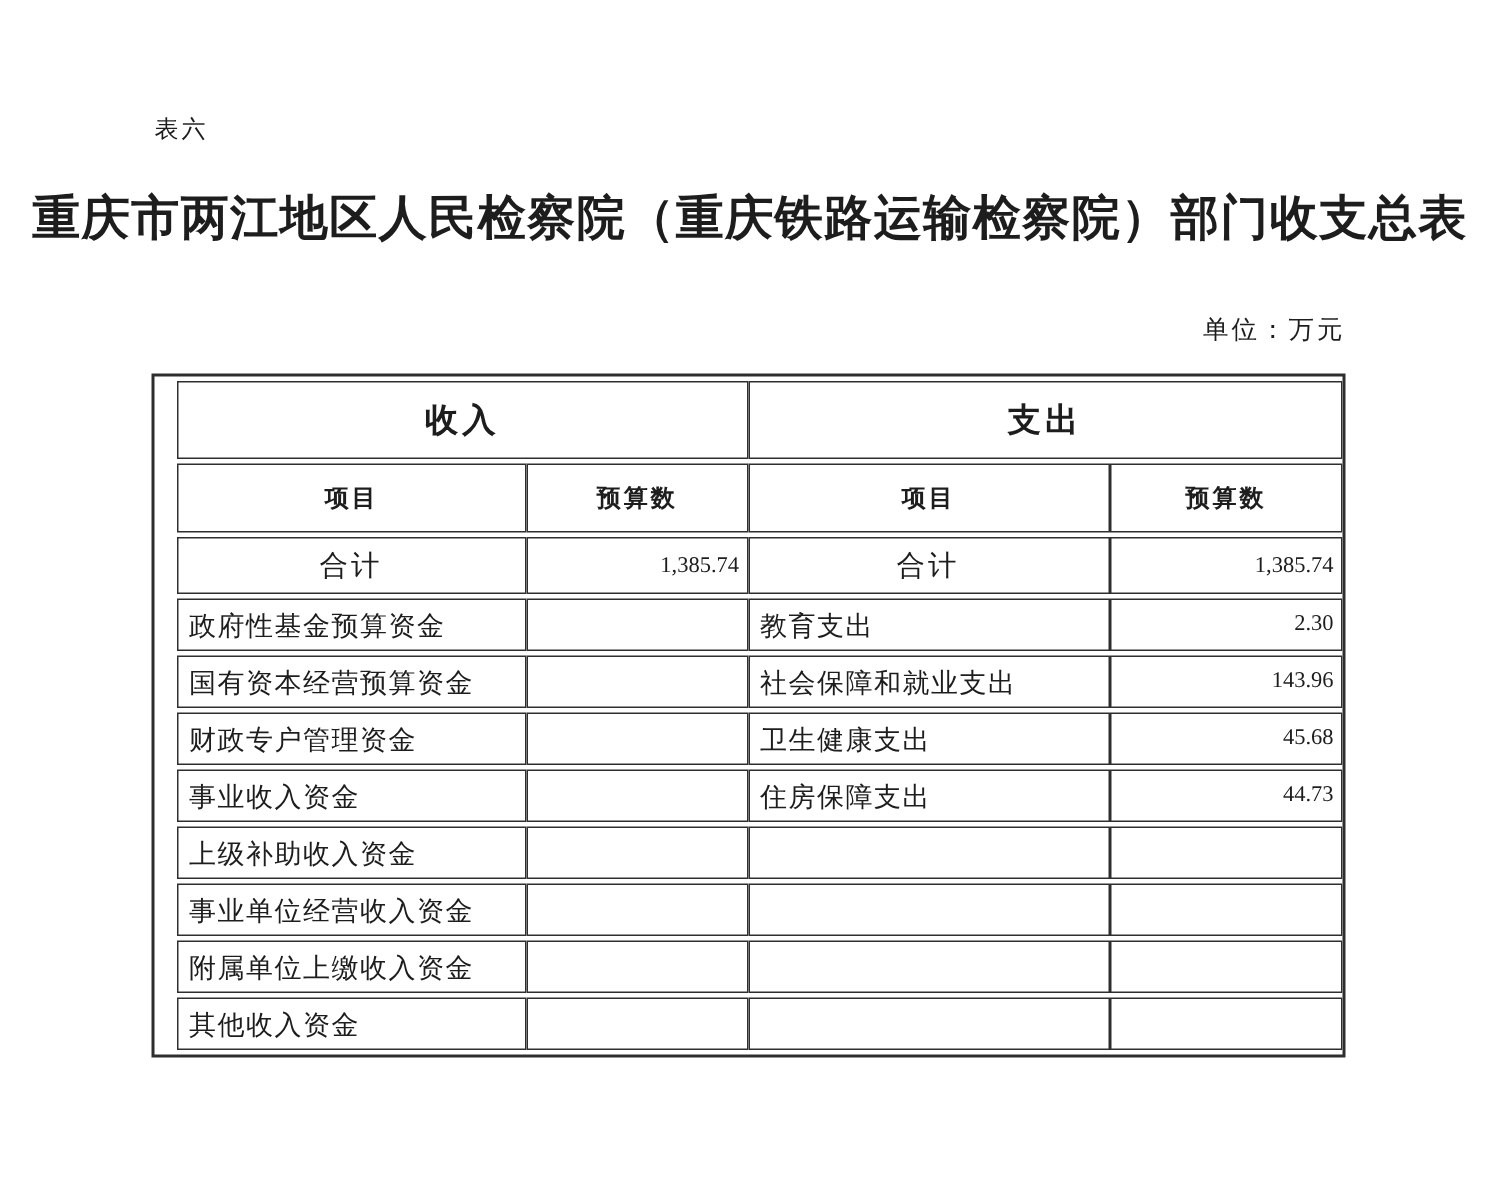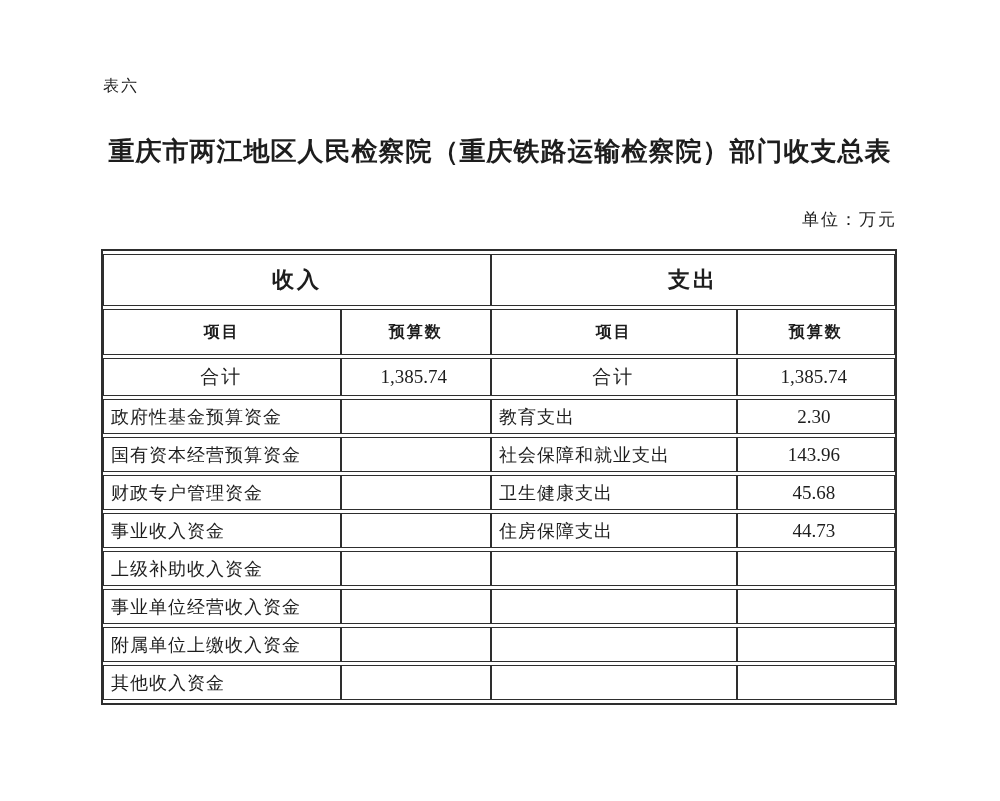--- a/index.html
+++ b/index.html
@@ -14,35 +14,36 @@
     position:relative;
     font-family:"Liberation Serif","DejaVu Serif",serif;
     color:var(--text);
     overflow:hidden;
   }
   .table-label{
     position:absolute;left:103px;top:76px;
     font-size:16px;letter-spacing:2px;
   }
   .doc-title{
-    position:absolute;left:0;top:134px;width:1000px;
+    position:absolute;left:0;top:124px;width:1000px;
     margin:0;text-align:center;
-    font-size:26px;font-weight:bold;letter-spacing:1px;
+    font-size:32px;font-weight:bold;letter-spacing:1px;
   }
   .unit-note{
     position:absolute;top:208px;right:103px;
     font-size:17px;letter-spacing:2px;margin-left:24px;
   }
   table.budget-table{
     position:absolute;left:101px;top:249px;
     width:796px;
     border:2px solid var(--border);
     border-collapse:separate;
     border-spacing:0 3px;
     table-layout:fixed;
+    padding-left:15px;
   }
   .budget-table th,.budget-table td{
     border:1px solid var(--border);
     overflow:hidden;white-space:nowrap;
     background:var(--bg);
   }
   .section-header{
     height:48px;
     font-family:"Liberation Sans","DejaVu Sans",sans-serif;
     font-size:22px;font-weight:bold;
@@ -58,22 +59,22 @@
   }
   td.item-cell{
     height:31px;
     font-size:18px;
     text-align:left;padding-left:7px;
     vertical-align:middle;
     letter-spacing:1px;
   }
   td.num-cell{
     height:31px;
-    font-size:19px;
-    text-align:center;padding-right:5px;
+    font-size:15px;
+    text-align:right;padding-right:5px;
     vertical-align:middle;
   }
   tr.total-row td{height:34px;}
   tr.total-row td.item-cell{
     text-align:center;padding-left:0;
     font-size:19px;font-weight:normal;
     letter-spacing:2px;
   }
 </style>
 </head>

